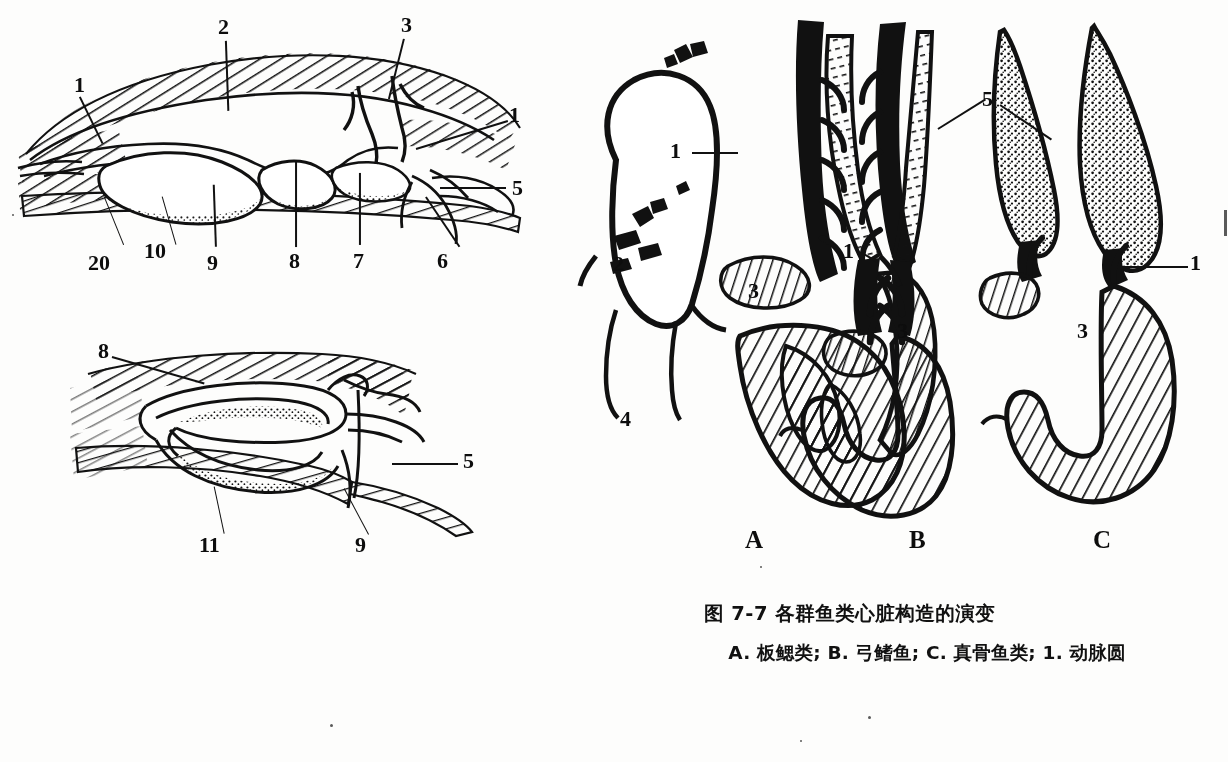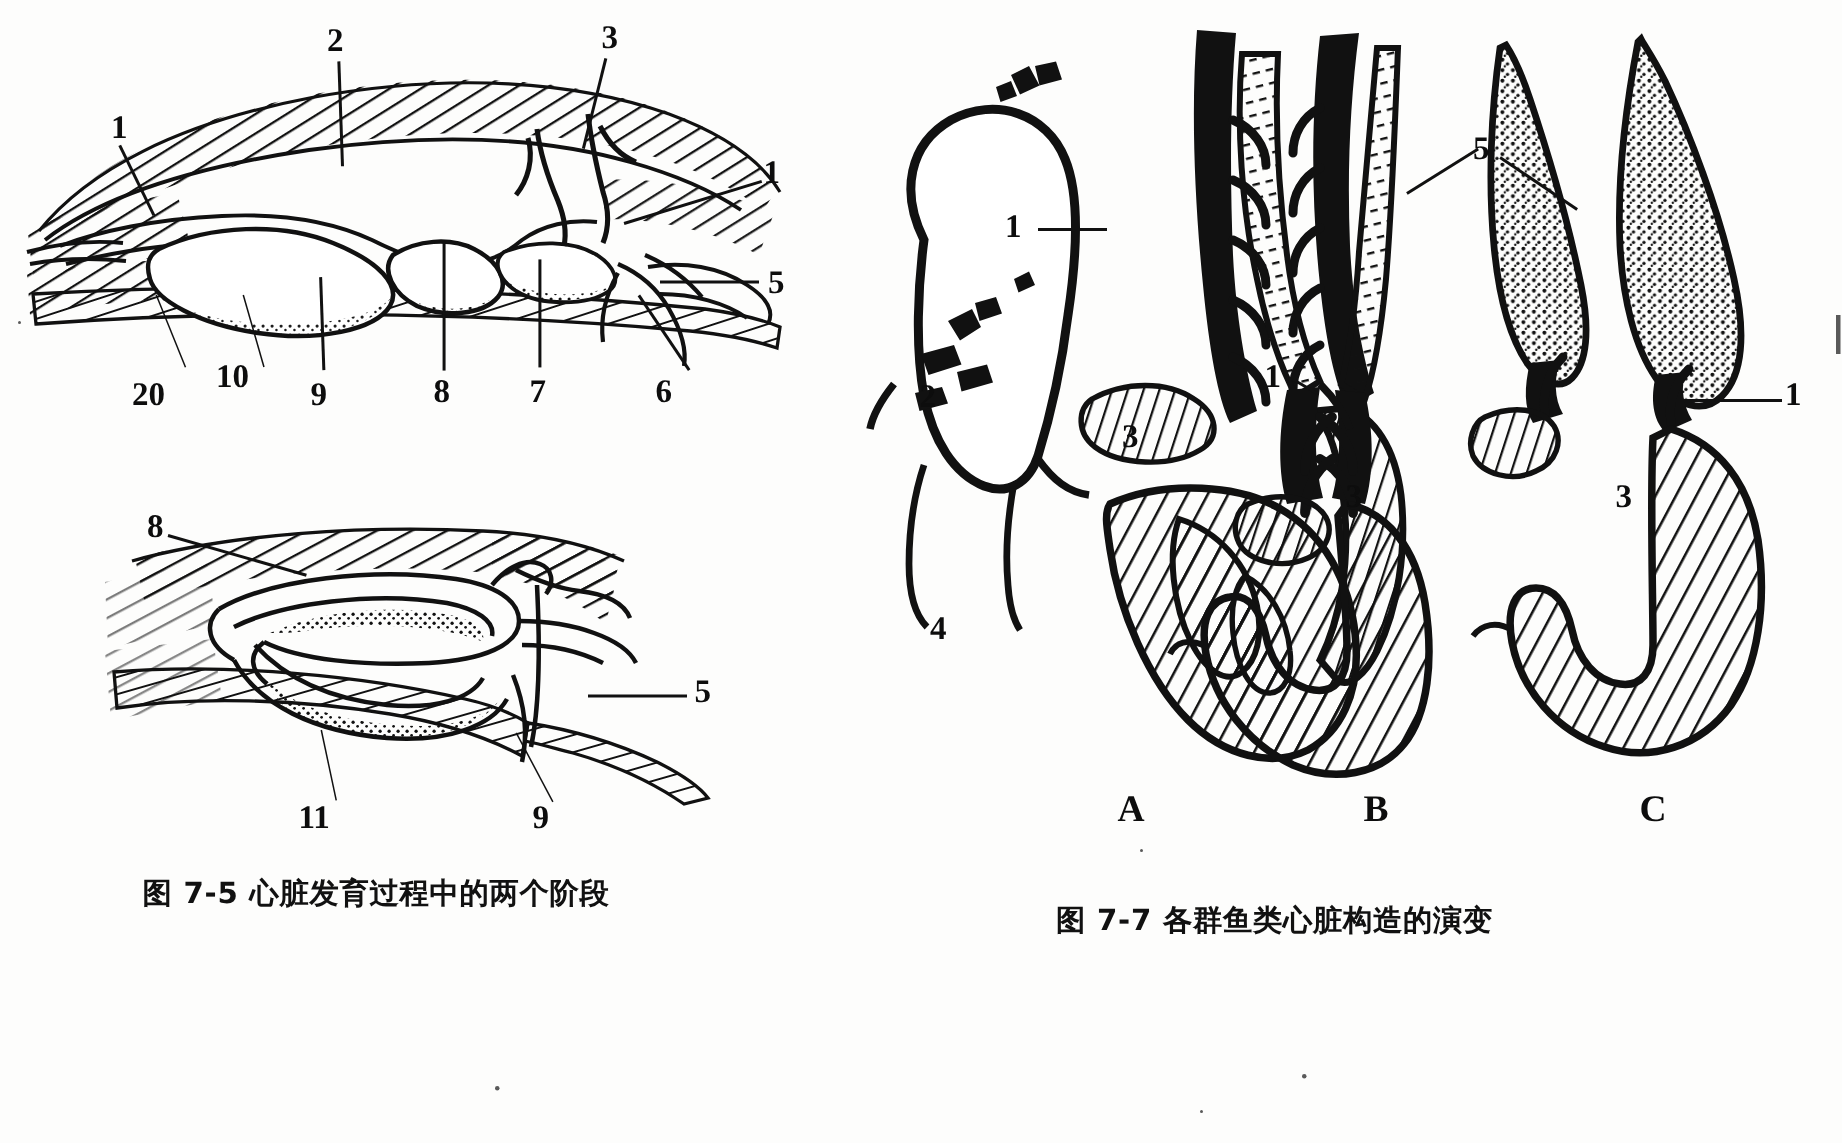--- a/index.html
+++ b/index.html
@@ -416,24 +416,24 @@
   <div class="lbl num" style="left:897px; top:320px;">3</div>
   <div class="lbl num" style="left:982px; top:88px;">5</div>
 
   <div class="lbl num" style="left:1190px;top:252px;">1</div>
   <div class="lbl num" style="left:1077px;top:320px;">3</div>
 
   <div class="lbl panel-letter" style="left:745px;  top:527px;">A</div>
   <div class="lbl panel-letter" style="left:909px;  top:527px;">B</div>
   <div class="lbl panel-letter" style="left:1093px; top:527px;">C</div>
 
-  <div class="cap-title" style="left:95px; top:582px;">图 7-5   心脏发育过程中的两个阶段</div>
 
   <div class="cap-title" style="left:704px; top:600px;">图 7-7   各群鱼类心脏构造的演变</div>
   <div class="cap-body" style="left:632px; top:638px;width:590px;text-align:center;">
+    <div class="cap-line">A. 板鳃类;  B. 弓鳍鱼;  C. 真骨鱼类;  1. 动脉圆</div>
   </div>
 
   <div class="speck" style="left:330px;top:724px;width:3px;height:3px;"></div>
   <div class="speck" style="left:868px;top:716px;width:3px;height:3px;"></div>
   <div class="speck" style="left:800px;top:740px;width:2px;height:2px;"></div>
   <div class="speck" style="left:1224px;top:210px;width:3px;height:26px;border-radius:0;"></div>
   <div class="speck" style="left:760px;top:566px;width:2px;height:2px;"></div>
   <div class="speck" style="left:12px;top:214px;width:2px;height:2px;"></div>
 </div>
 

